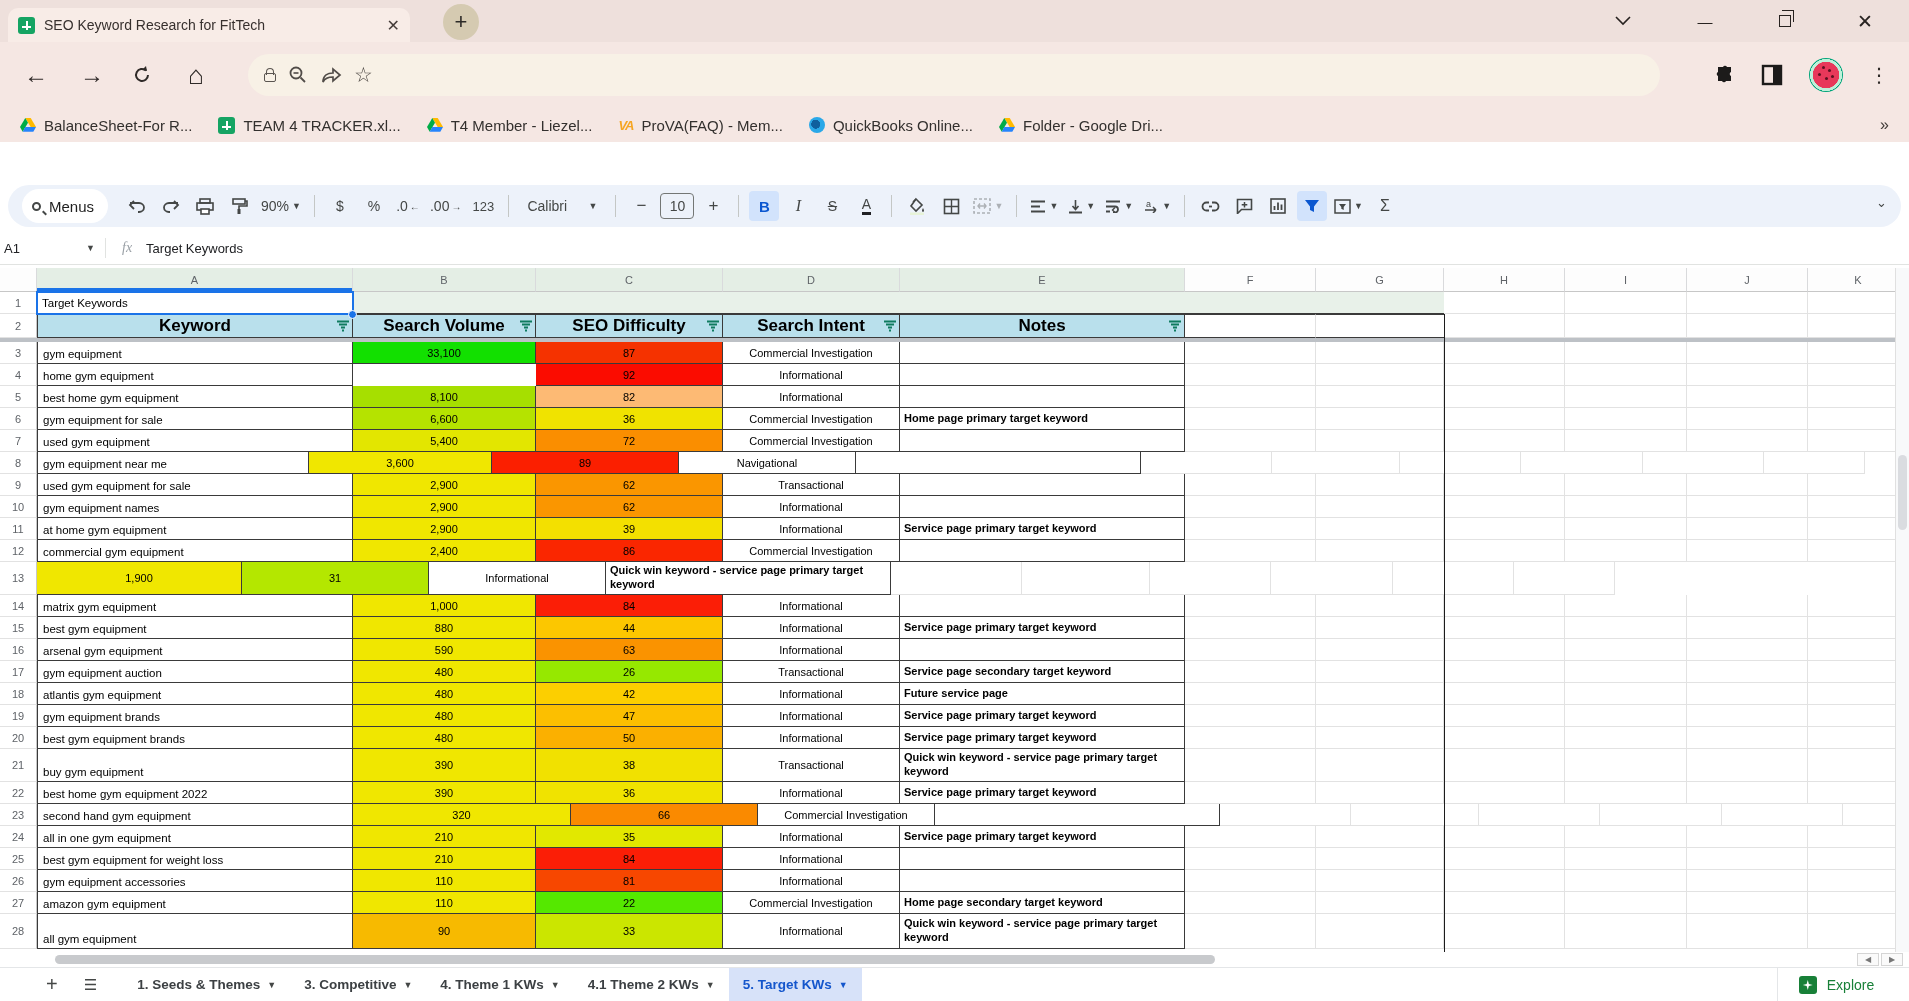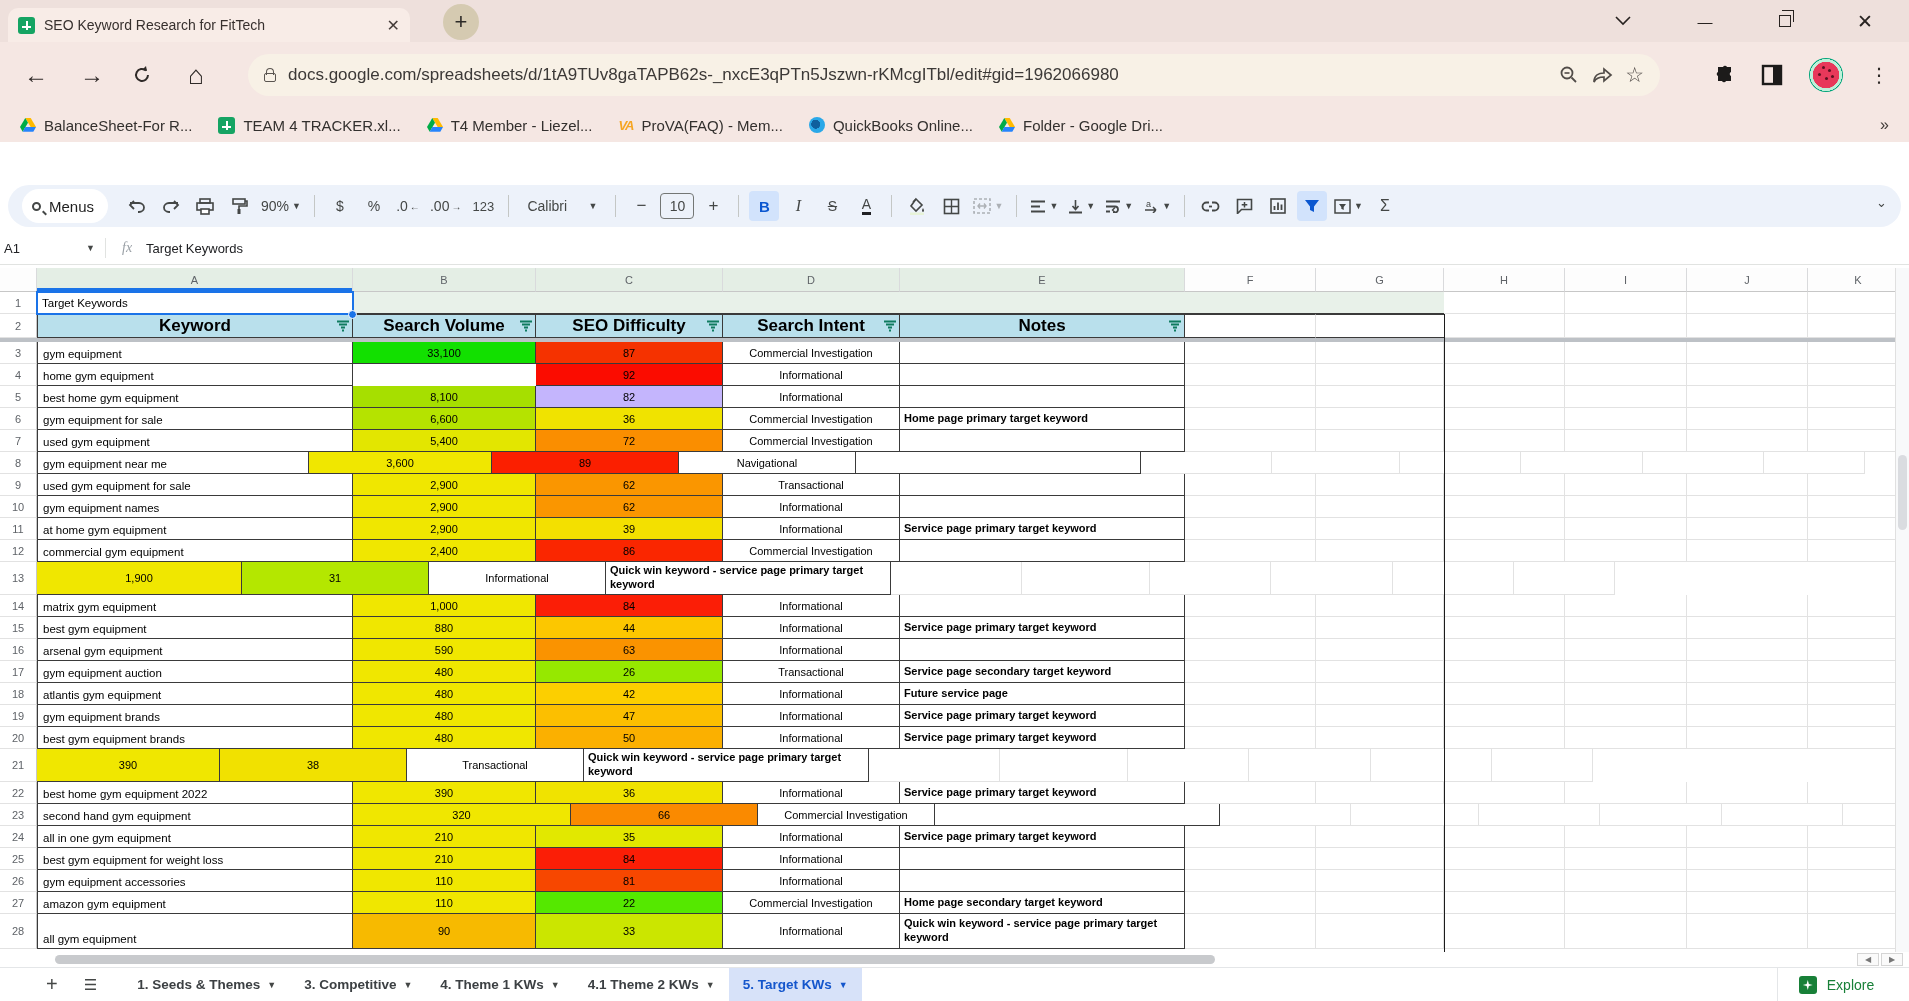--- a/index.html
+++ b/index.html
@@ -134,21 +134,20 @@
   <span class="nav-ico" style="left:80px">→</span>
   <span class="nav-ico" style="left:132px">
     <svg class="sic" width="20" height="20">
         <path d="M16 10a6 6 0 1 1-2-4.5" stroke="#2f2a28" stroke-width="2" fill="none"></path>
         <path d="M14 1 L15 6 L10 5 Z" fill="#2f2a28"></path>
       </svg>
   </span>
   <span class="nav-ico" style="left:188px; font-size:26px">⌂</span>
   <div id="urlpill">
     <span class="lock"></span>
-    <span id="url-text">docs.google.com/spreadsheets/d/1tA9TUv8gaTAPB62s-_nxcE3qPTn5Jszwn-rKMcgITbl/edit#gid=1962066980</span>
     <span class="pill-ico">
       <svg class="sic" width="20" height="20">
           <circle cx="8" cy="8" r="5.5" stroke="#514c48" stroke-width="1.8" fill="none"></circle>
           <path d="M12.5 12.5 L17 17" stroke="#514c48" stroke-width="1.8"></path>
           <path d="M5.5 8 H10.5" stroke="#514c48" stroke-width="1.6"></path>
         </svg>
     </span>
     <span class="pill-ico">
       <svg class="sic" width="22" height="18">
           <path d="M3 16 C3 9 8 7 13 7 V3 L20 9 L13 15 V11 C8 11 5 12 3 16 Z" stroke="#514c48" stroke-width="1.7" fill="none"></path>
@@ -466,21 +465,21 @@
       <div class="cell lite" style="width: 128px;"></div>
       <div class="cell lite" style="width: 121px;"></div>
       <div class="cell lite" style="width: 122px;"></div>
       <div class="cell lite" style="width: 121px;"></div>
       <div class="cell lite" style="width: 101px;"></div>
     </div>
     <div class="grow" style="height: 22px;">
       <div class="cell gut" style="width: 37px;">5</div>
       <div class="cell kw dark-r dark-b" style="width: 316px; border-left: 1px solid rgb(58, 58, 58);">best home gym equipment</div>
       <div class="cell ctr dark-r dark-b" style="width: 183px; background: rgb(166, 223, 0);">8,100</div>
-      <div class="cell ctr dark-r dark-b" style="width: 187px; background: #c4b5fd;">82</div>
+      <div class="cell ctr dark-r dark-b" style="width: 187px; background: #fdba74;">82</div>
       <div class="cell ctr dark-r dark-b" style="width: 177px; background: rgb(255, 255, 255);">Informational</div>
       <div class="cell note dark-r dark-b" style="width: 285px;"></div>
       <div class="cell lite" style="width: 131px;"></div>
       <div class="cell lite" style="width: 128px;"></div>
       <div class="cell lite" style="width: 121px;"></div>
       <div class="cell lite" style="width: 122px;"></div>
       <div class="cell lite" style="width: 121px;"></div>
       <div class="cell lite" style="width: 101px;"></div>
     </div>
     <div class="grow" style="height: 22px;">
@@ -687,20 +686,21 @@
       <div class="cell note dark-r dark-b" style="width: 285px;">Service page primary target keyword</div>
       <div class="cell lite" style="width: 131px;"></div>
       <div class="cell lite" style="width: 128px;"></div>
       <div class="cell lite" style="width: 121px;"></div>
       <div class="cell lite" style="width: 122px;"></div>
       <div class="cell lite" style="width: 121px;"></div>
       <div class="cell lite" style="width: 101px;"></div>
     </div>
     <div class="grow" style="height: 33px;">
       <div class="cell gut" style="width: 37px;">21</div>
+      <div class="cell kw dark-r dark-b" style="width: 316px; border-left: 1px solid rgb(58, 58, 58);">buy gym equipment</div>
       <div class="cell ctr dark-r dark-b" style="width: 183px; background: rgb(240, 231, 0);">390</div>
       <div class="cell ctr dark-r dark-b" style="width: 187px; background: rgb(241, 225, 0);">38</div>
       <div class="cell ctr dark-r dark-b" style="width: 177px; background: rgb(255, 255, 255);">Transactional</div>
       <div class="cell note dark-r dark-b" style="width: 285px;">Quick win keyword - service page primary target keyword</div>
       <div class="cell lite" style="width: 131px;"></div>
       <div class="cell lite" style="width: 128px;"></div>
       <div class="cell lite" style="width: 121px;"></div>
       <div class="cell lite" style="width: 122px;"></div>
       <div class="cell lite" style="width: 121px;"></div>
       <div class="cell lite" style="width: 101px;"></div>

